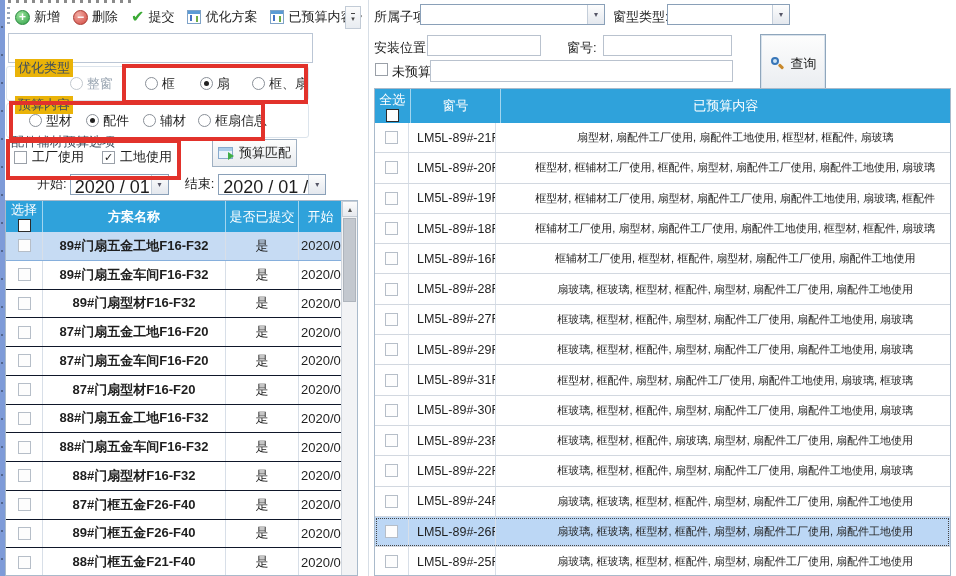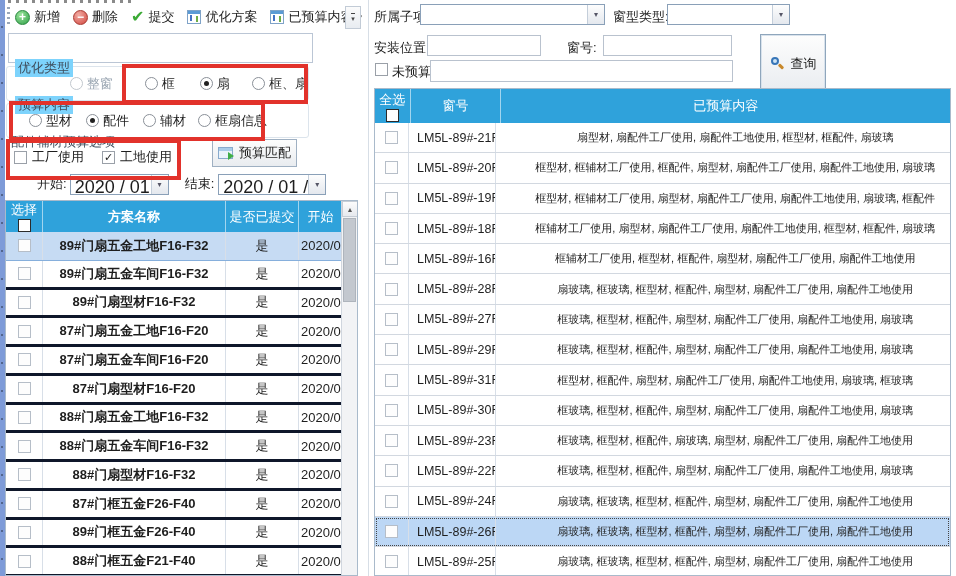--- a/index.html
+++ b/index.html
@@ -35,21 +35,21 @@
   .caret{font-size:9px;color:#333;}
   .overflow-btn{left:340px;top:6px;width:14px;height:21px;background:linear-gradient(#FBFBFB,#E8ECF1);
       border:1px solid #C2CBD6;display:flex;flex-direction:column;align-items:center;justify-content:center;font-size:7px;color:#444;}
   .overflow-btn i{font-style:normal;border-top:1px solid #444;padding-top:1px;line-height:1;}
 
   
   .bigbox{left:3px;top:33px;width:295px;height:24px;border:1px solid #BBC6D5;background:#fff;font:inherit;padding:2px 4px;}
 
   
   .group{border:1px solid #DCE4EC;border-radius:3px;background:#fff;}
-  .group-label{position:absolute;top:-8px;left:8px;background:#7dd3fc;padding:0 3px;color:#3E4D5C;font-size:13px;}
+  .group-label{position:absolute;top:-8px;left:8px;background:#eab308;padding:0 3px;color:#3E4D5C;font-size:13px;}
   .g1{left:1px;top:66px;width:301px;height:33px;}
   .g2{left:1px;top:103px;width:301px;height:33px;}
   .radrow{position:absolute;left:0;top:0;width:100%;height:100%;display:flex;align-items:center;text-align:right;}
   .rad{position:relative;width:13px;height:13px;border-radius:50%;border:1px solid #8A9098;background:#fff;
        display:inline-block;box-sizing:border-box;flex:none;}
   .rad.on::after{content:"";position:absolute;left:3px;top:3px;width:5px;height:5px;border-radius:50%;background:#222;}
   .rad.dis{border-color:#C2C8CE;}
   .rlab{font-size:13px;margin-left:4px;white-space:nowrap;}
   .rlab.dis{color:#9AA6B2;}
 
@@ -90,21 +90,21 @@
   .hc{display:flex;flex-direction:column;align-items:center;justify-content:center;
       border-right:1px solid rgba(255,255,255,.55);box-sizing:border-box;font-size:13px;overflow:hidden;white-space:nowrap;}
   .hc:last-child{border-right:none;}
   .c{display:flex;align-items:center;justify-content:center;border-right:1px solid #D8DFE8;
      box-sizing:border-box;overflow:hidden;white-space:nowrap;font-size:13px;}
 
   
   .ltable{left:0;top:200px;width:353px;height:376px;border:1px solid #A9BACB;box-sizing:border-box;overflow:hidden;background:#fff;}
   .lhead{width:336px;height:31px;}
   .lc0{width:37px;}.lc1{width:183px;font-weight:bold;}.lc2{width:73px;}.lc3{width:43px;border-right:none;}
-  .lrow{display:flex;height:28.75px;border-bottom:3px solid #0f172a;box-sizing:border-box;background:#fff;}
+  .lrow{display:flex;height:28.75px;border-bottom:1px solid #0f172a;box-sizing:border-box;background:#fff;}
   .lrow.sel{background:#C6DBF3;border-bottom:1px solid #86AFDC;text-align:right;}
   .lstart{justify-content:flex-start;padding-left:2px;}
   
   .sbar{position:absolute;right:0;top:0;width:16px;height:100%;background:#F2F3F5;border-left:1px solid #D0D6DE;box-sizing:border-box;}
   .sbtn{width:16px;height:16px;background:linear-gradient(#FCFCFC,#E6E9EE);border:1px solid #C6CDD6;
        box-sizing:border-box;display:flex;align-items:center;justify-content:center;font-size:7px;color:#555;}
   .sthumb{position:absolute;left:1px;top:17px;width:13px;height:84px;background:#C3C8CF;border:1px solid #AEB4BC;box-sizing:border-box;}
 
   
   .flab{font-size:13px;white-space:nowrap;}

